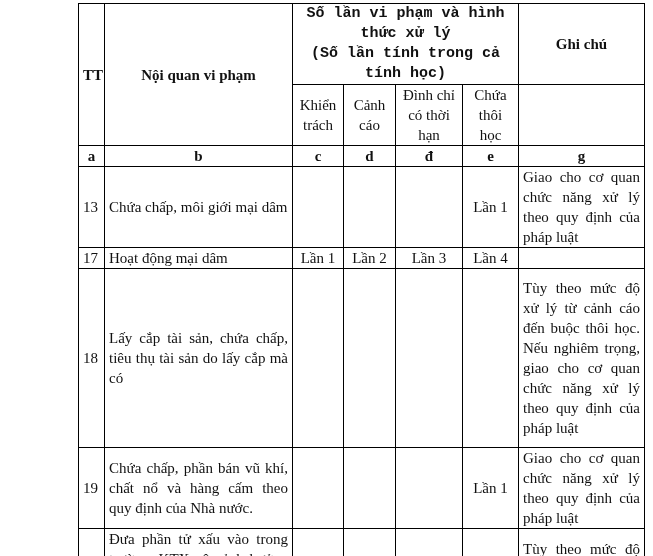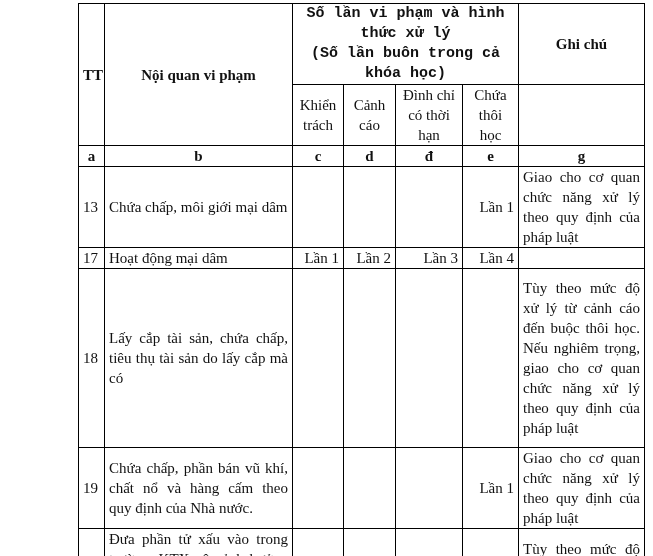--- a/index.html
+++ b/index.html
@@ -42,21 +42,21 @@
       padding: 0 2px;
     }
     .letter-row td {
       font-weight: bold;
       text-align: center;
       height: 18px;
       line-height: 18px;
     }
     .tt { padding: 0 2px; }
     .content { text-align: justify; text-align-last: left; margin-left: 8px; }
-    .center { text-align: right; }
+    .center { text-align: center; }
     .note { text-align: justify; text-align-last: left; padding: 0 3px; }
     .hdr-group {
       font-size: 15px;
       line-height: 17px;
       padding: 0 2px;
       font-family: Liberation Mono, monospace;
     }
     .tall-title { font-size: 16px; }
   </style>
 </head>
@@ -71,21 +71,21 @@
     <col style="width:67px">
     <col style="width:56px">
     <col style="width:126px">
   </colgroup>
   <thead>
     <tr style="height:37px">
       <th rowspan="2" class="tt tall-title">TT</th>
       <th rowspan="2" class="tall-title">Nội quan vi phạm</th>
       <th colspan="4" class="hdr-group">
         <div>Số lần vi phạm và hình thức xử lý</div>
-        <div>(Số lần buôn trong cả khóa học)</div>
+        <div>(Số lần tính trong cả tính học)</div>
       </th>
       <th class="tall-title">Ghi chú</th>
     </tr>
     <tr style="height:55px">
       <th class="hdr-sub">Khiển trách</th>
       <th class="hdr-sub">Cảnh cáo</th>
       <th class="hdr-sub">Đình chỉ có thời hạn</th>
       <th class="hdr-sub">Chứa thôi học</th>
       <th class="hdr-sub"></th>
     </tr>

